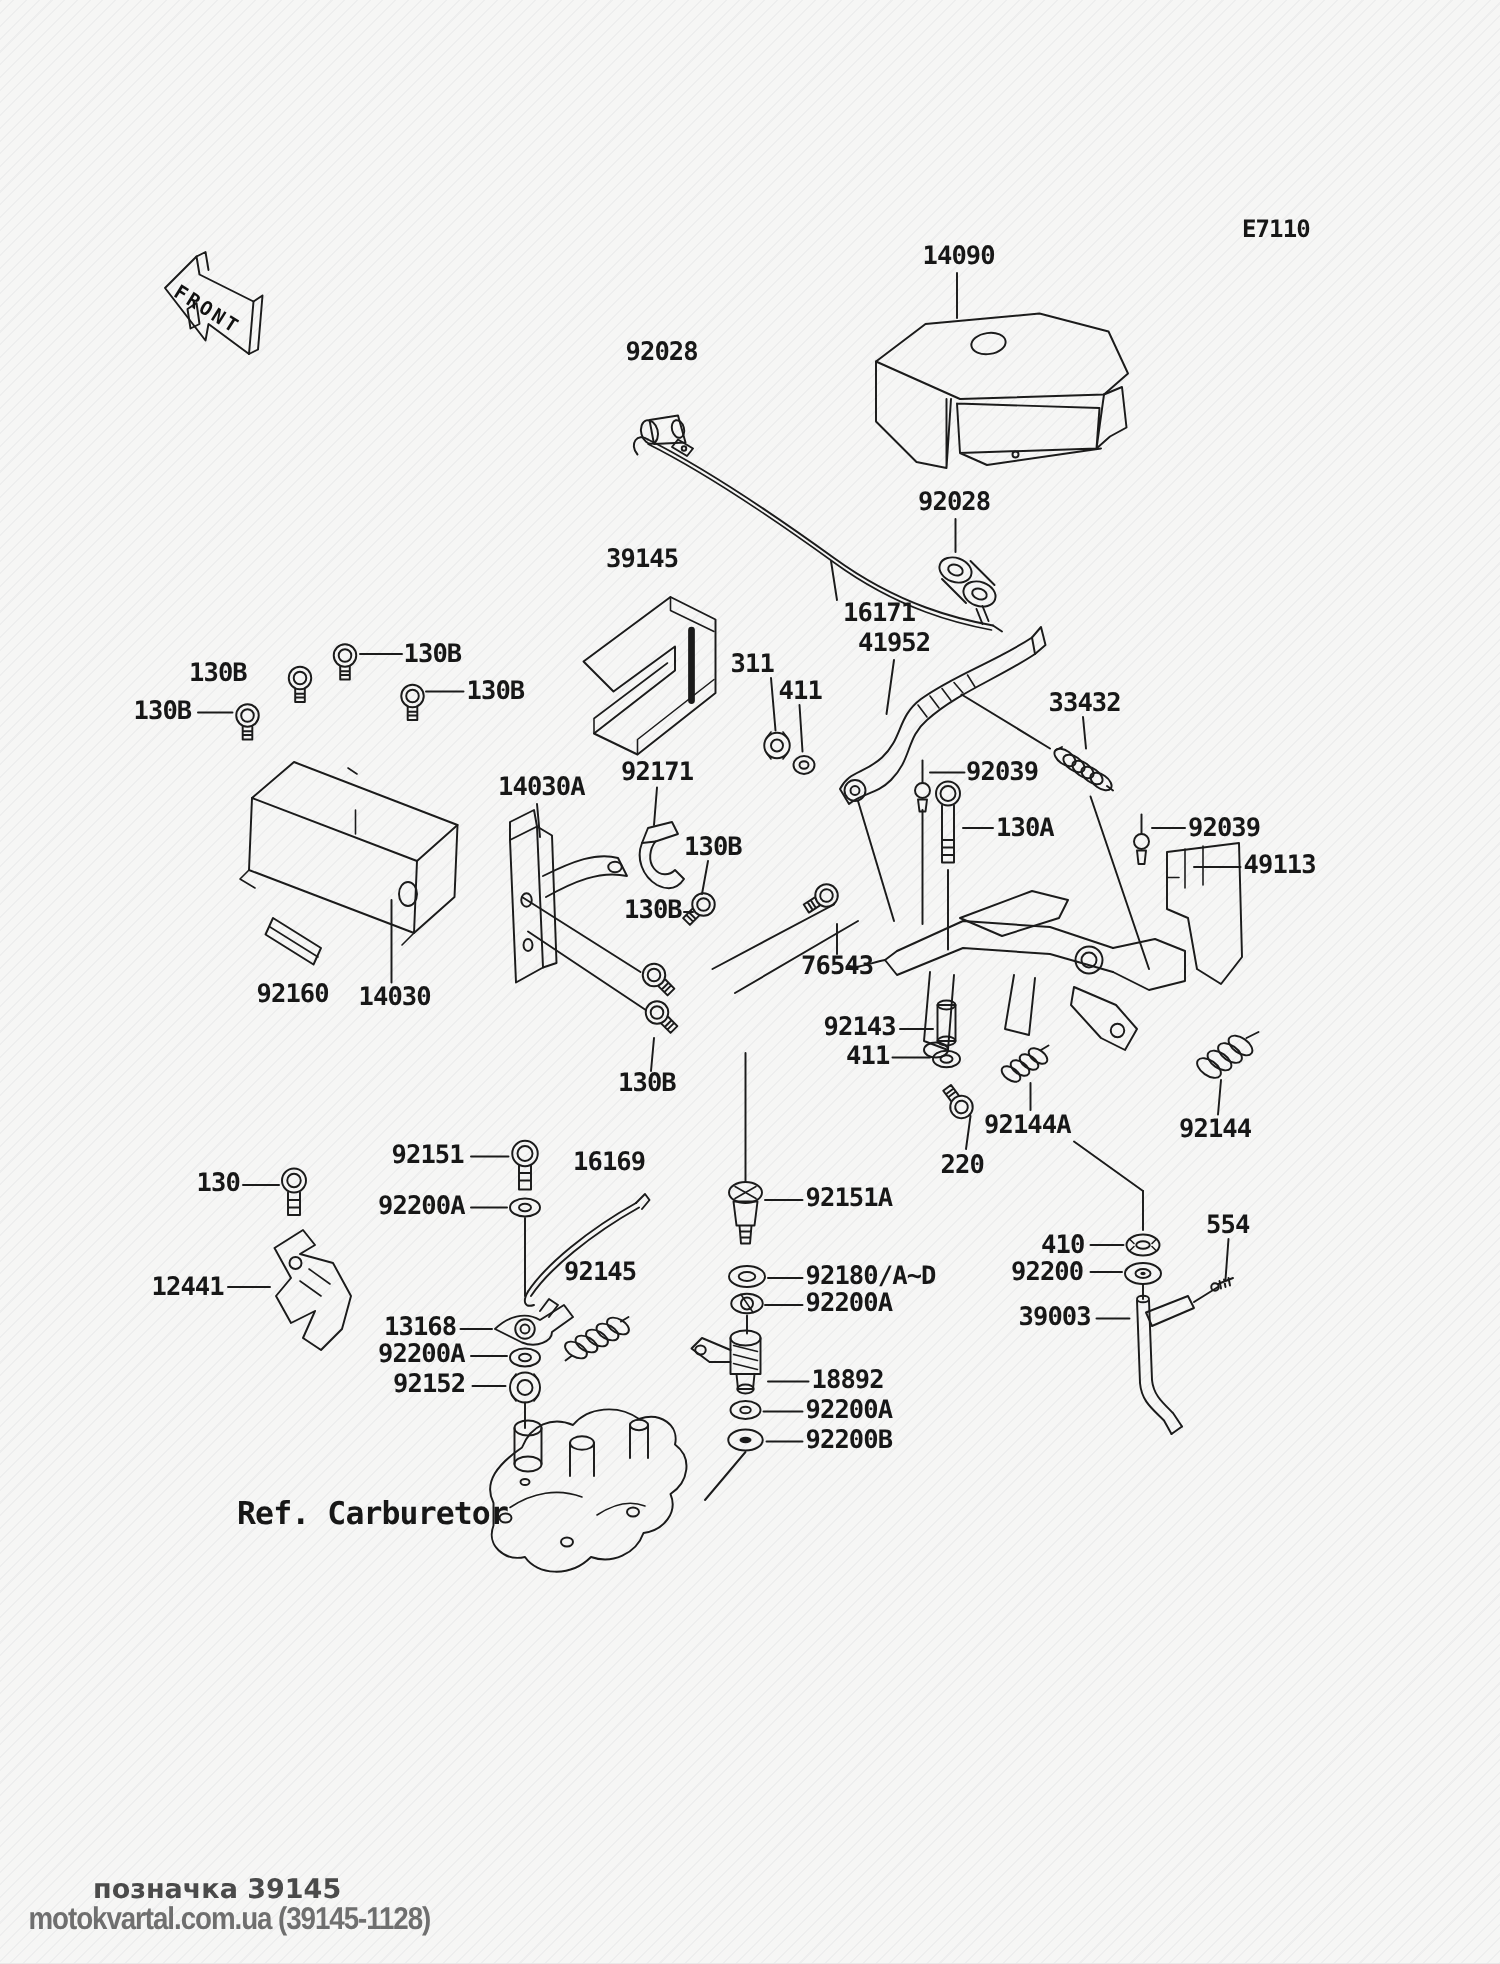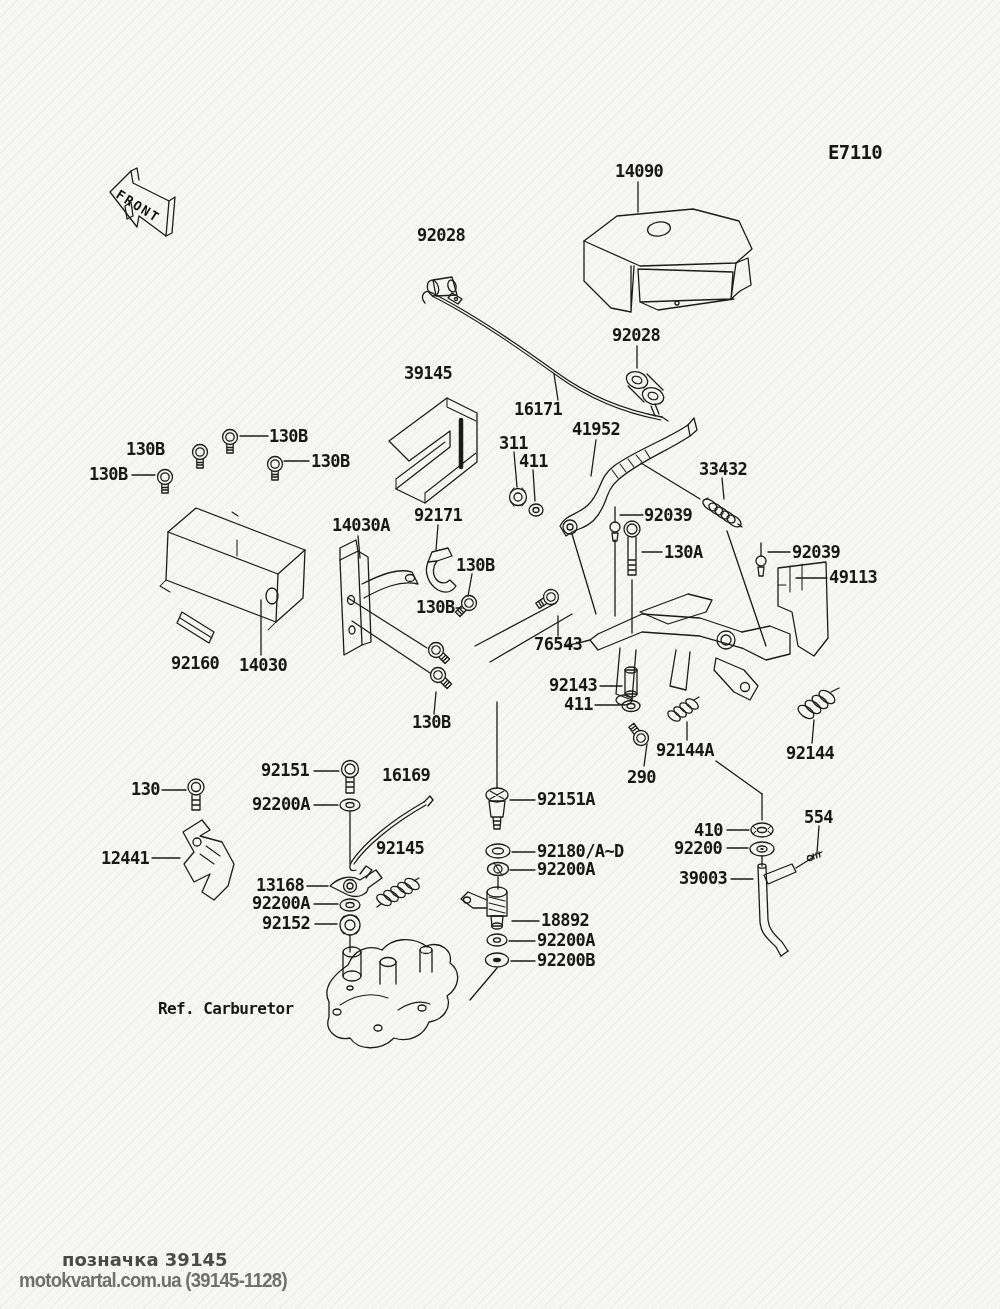--- a/index.html
+++ b/index.html
@@ -1,22 +1,22 @@
 <!DOCTYPE html>
 <html><head>
 <meta charset="utf-8">
 <style>
   html,body{margin:0;padding:0;background:#ddd}
   .canvas{position:relative;width:1000px;height:1309px;margin:0 auto;overflow:hidden;
     background:#f6f6f5;
     background-image:repeating-linear-gradient(135deg, rgba(165,168,178,0.10) 0px, rgba(165,168,178,0.10) 1px, transparent 1px, transparent 6px);
   }
   .lbl{position:absolute;font:700 17px/17px "DejaVu Sans Mono",monospace;color:#171717;white-space:nowrap;letter-spacing:-0.6px}
-  .lbl.sm{font-size:19px;line-height:15px}
-  .lbl.ref{font-size:16px;line-height:16px}
+  .lbl.sm{font-size:16px;line-height:15px}
+  .lbl.ref{font-size:21px;line-height:16px}
   .footer1{position:absolute;left:62px;top:1250px;font:700 18px/20px "DejaVu Sans","Liberation Sans",sans-serif;color:#4a4a4a}
   .footer2{position:absolute;left:19px;top:1268px;font:700 21px/24px "Liberation Sans",sans-serif;color:#6f6f6f;letter-spacing:-0.8px;transform:scaleX(0.88);transform-origin:0 0}
   svg.art{position:absolute;left:0;top:0}
   svg.art path,svg.art circle,svg.art ellipse,svg.art line,svg.art polyline,svg.art polygon{fill:none;stroke:#1b1b1b;stroke-width:1.3;stroke-linecap:round;stroke-linejoin:round}
   svg.art .thin{stroke-width:1.05}
   svg.art .thick{stroke-width:4.5}
   svg.art .fillink{fill:#1b1b1b;stroke:none}
   svg.art text{fill:#111;stroke:none;font-family:"DejaVu Sans Mono",monospace;font-weight:700}
 </style>
 </head>
@@ -387,23 +387,23 @@
       <path d="M350,935 L350,952"></path>
     </g>
   </svg>
 
   <div class="lbl sm" style="left:828px;top:145px">E7110</div>
 
   <div class="lbl" style="left:615px;top:163px">14090</div>
   <div class="lbl" style="left:417px;top:227px">92028</div>
   <div class="lbl" style="left:612px;top:327px">92028</div>
   <div class="lbl" style="left:404px;top:365px">39145</div>
-  <div class="lbl" style="left:514px;top:401px">16171</div>
+  <div class="lbl" style="left:562px;top:401px">16171</div>
   <div class="lbl" style="left:572px;top:421px">41952</div>
-  <div class="lbl" style="left:499px;top:435px">311</div>
+  <div class="lbl" style="left:487px;top:435px">311</div>
   <div class="lbl" style="left:519px;top:453px">411</div>
   <div class="lbl" style="left:699px;top:461px">33432</div>
   <div class="lbl" style="left:269px;top:428px">130B</div>
   <div class="lbl" style="left:126px;top:441px">130B</div>
   <div class="lbl" style="left:311px;top:453px">130B</div>
   <div class="lbl" style="left:89px;top:466px">130B</div>
   <div class="lbl" style="left:332px;top:517px">14030A</div>
   <div class="lbl" style="left:414px;top:507px">92171</div>
   <div class="lbl" style="left:644px;top:507px">92039</div>
   <div class="lbl" style="left:664px;top:544px">130A</div>
@@ -425,21 +425,21 @@
   <div class="lbl" style="left:376px;top:840px">92145</div>
   <div class="lbl" style="left:537px;top:791px">92151A</div>
   <div class="lbl" style="left:537px;top:843px">92180/A~D</div>
   <div class="lbl" style="left:537px;top:861px">92200A</div>
   <div class="lbl" style="left:256px;top:877px">13168</div>
   <div class="lbl" style="left:252px;top:895px">92200A</div>
   <div class="lbl" style="left:262px;top:915px">92152</div>
   <div class="lbl" style="left:541px;top:912px">18892</div>
   <div class="lbl" style="left:537px;top:932px">92200A</div>
   <div class="lbl" style="left:537px;top:952px">92200B</div>
-  <div class="lbl" style="left:627px;top:769px">290</div>
+  <div class="lbl" style="left:627px;top:769px">220</div>
   <div class="lbl" style="left:656px;top:742px">92144A</div>
   <div class="lbl" style="left:786px;top:745px">92144</div>
   <div class="lbl" style="left:694px;top:822px">410</div>
   <div class="lbl" style="left:674px;top:840px">92200</div>
   <div class="lbl" style="left:804px;top:809px">554</div>
   <div class="lbl" style="left:679px;top:870px">39003</div>
 
   <div class="lbl ref" style="left:158px;top:1001px">Ref. Carburetor</div>
 
   <div class="footer1">позначка 39145</div>

